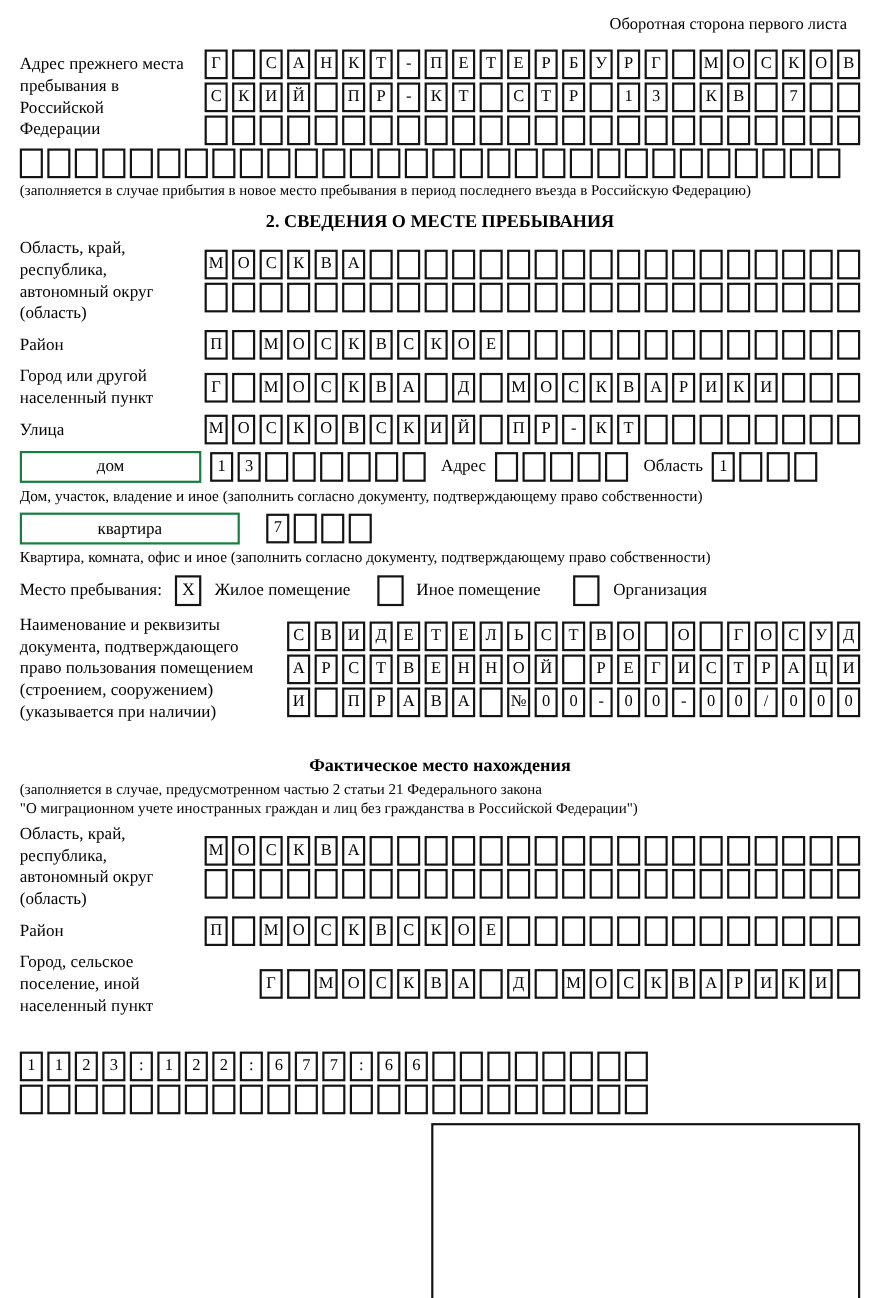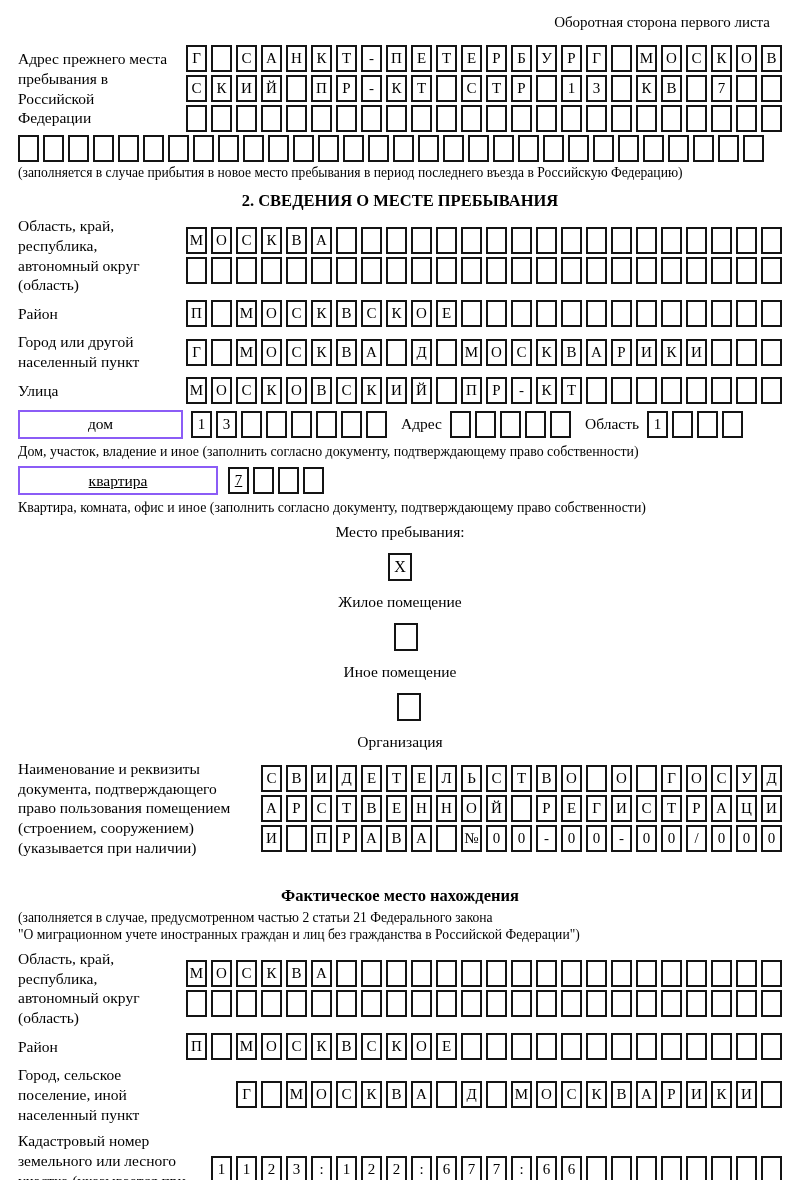--- a/index.html
+++ b/index.html
@@ -23,21 +23,21 @@
     width:21px;height:27px;border:2px solid #141414;box-sizing:border-box;
     display:flex;align-items:center;justify-content:center;
     font-size:15px;flex:none;background:#fff;
   }
   .fullrow{margin-top:3px;justify-content:flex-start;}
   .caption{font-size:13.6px;text-align:left;margin-top:3px;line-height:1.25;}
   .caption-left{font-size:13.9px;text-align:left;margin-top:4px;line-height:1.25;}
   .title{font-weight:bold;font-size:16.5px;text-align:center;margin:9px 0 4px 0;}
   .inline-row{display:flex;align-items:center;margin-top:6px;}
   .box-label{
-    border:2px solid #8b5cf6;height:29px;box-sizing:border-box;flex:none;
+    border:2px solid #15803d;height:29px;box-sizing:border-box;flex:none;
     display:flex;align-items:center;justify-content:center;font-size:15.5px;background:#fff;
   }
   .checkbox{
     width:24px;height:28px;border:2px solid #141414;box-sizing:border-box;flex:none;
     display:flex;align-items:center;justify-content:center;font-size:16px;background:#fff;
   }
   .opt-label{font-size:15.5px;}
   .small-note{font-size:13.8px;margin-left:212px;margin-top:2px;}
   .stamp-wrap{width:406px;margin-left:auto;margin-top:8px;}
   .stamp-box{width:390px;height:172px;border:2px solid #141414;box-sizing:border-box;margin-left:16px;background:#fff;}
@@ -339,32 +339,32 @@
     <div class="opt-label" style="margin-left:6px;">Область</div>
     <div class="cells">
         <div class="cell">1</div>
         <div class="cell"></div>
         <div class="cell"></div>
         <div class="cell"></div>
       </div>
   </div>
   <div class="caption-left">Дом, участок, владение и иное (заполнить согласно документу, подтверждающему право собственности)</div>
 
-  <div class="inline-row" style="gap:10px;text-decoration:underline;">
+  <div class="inline-row" style="gap:24px;">
     <div class="box-label" style="width:200px;">квартира</div>
     <div class="cells">
         <div class="cell">7</div>
         <div class="cell"></div>
         <div class="cell"></div>
         <div class="cell"></div>
       </div>
   </div>
   <div class="caption-left">Квартира, комната, офис и иное (заполнить согласно документу, подтверждающему право собственности)</div>
 
-  <div class="inline-row" style="gap:12px;flex-direction:column;">
+  <div class="inline-row" style="gap:12px;">
     <div class="opt-label">Место пребывания:</div>
     <div class="checkbox">
         <span>X</span>
       </div>
     <div class="opt-label">Жилое помещение</div>
     <div class="checkbox" style="margin-left:12px;">
         <span></span>
       </div>
     <div class="opt-label">Иное помещение</div>
     <div class="checkbox" style="margin-left:18px;">
@@ -562,21 +562,20 @@
         <div class="cell">А</div>
         <div class="cell">Р</div>
         <div class="cell">И</div>
         <div class="cell">К</div>
         <div class="cell">И</div>
         <div class="cell"></div>
       </div>
   </div>
 
   <div class="field">
-    <div class="label w175">Кадастровый номер земельного или лесного участка (указывается при наличии)</div>
     <div class="cells-col" style="margin-top:26px;">
       <div class="cells">
           <div class="cell">1</div>
           <div class="cell">1</div>
           <div class="cell">2</div>
           <div class="cell">3</div>
           <div class="cell">:</div>
           <div class="cell">1</div>
           <div class="cell">2</div>
           <div class="cell">2</div>

